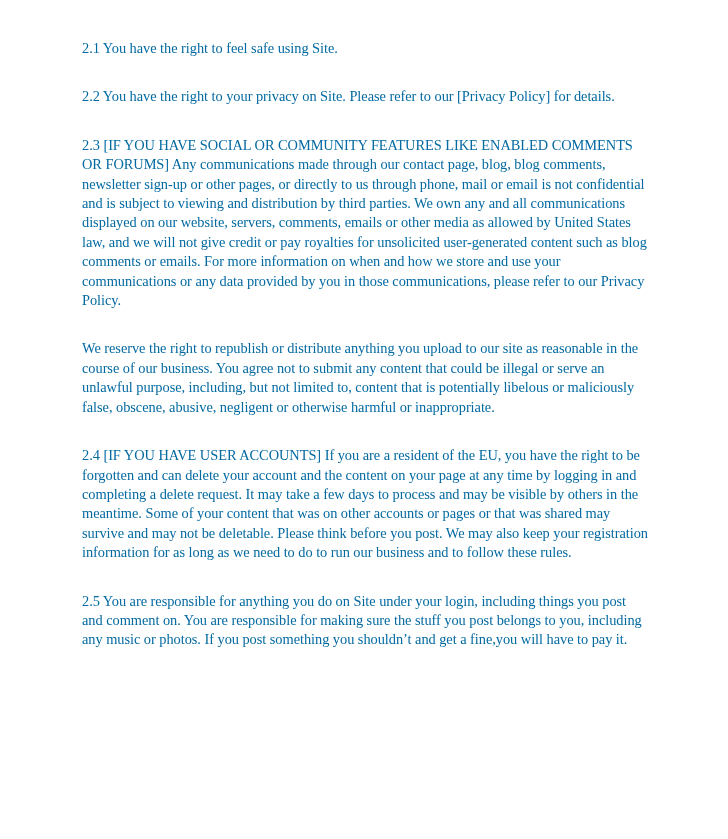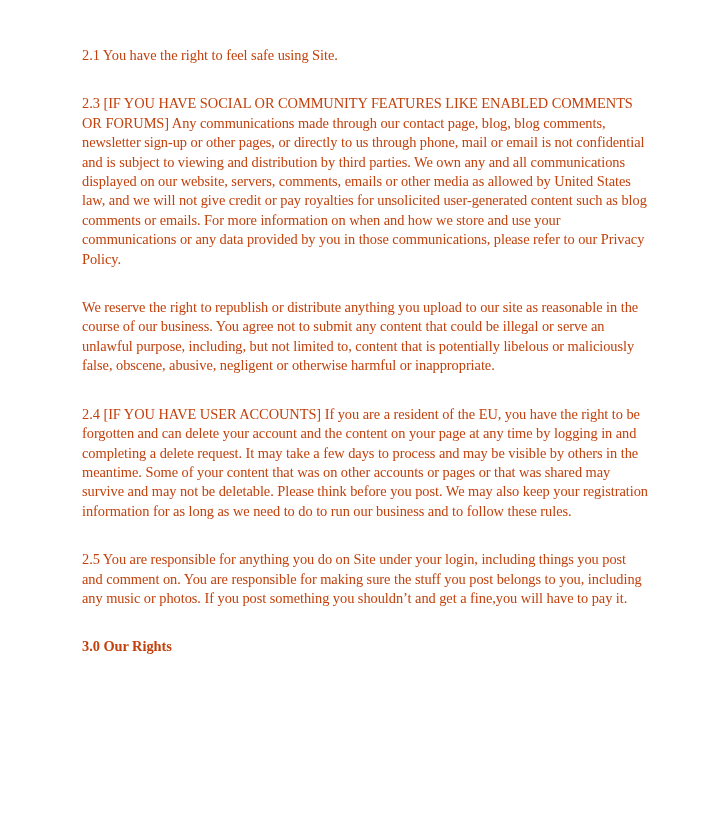--- a/index.html
+++ b/index.html
@@ -9,40 +9,40 @@
     }
     body {
       width: 728px;
       height: 839px;
       overflow: hidden;
       position: relative;
     }
     .doc {
       position: absolute;
       left: 82px;
-      top: 46px;
+      top: 39px;
       width: 566px;
       font-family: "Liberation Serif", "DejaVu Serif", serif;
       font-size: 14.4px;
       line-height: 19.4px;
-      color: #c2410c;
+      color: #0369a1;
       letter-spacing: -0.05px;
     }
     .doc p {
       margin: 0 0 29px 0;
       padding: 0;
     }
     .doc .heading {
       font-weight: bold;
     }
     .doc b { font-weight: normal; }
   </style>
 </head>
 <body>
 
 <div class="doc">
   <p>2.1 You have the right to feel safe using Site.</p>
+  <p>2.2 You have the right to your privacy on Site. Please refer to our [Privacy Policy] for details.</p>
   <p><span>2.3 [IF YOU HAVE SOCIAL OR COMMUNITY FEATURES LIKE ENABLED COMMENTS OR FORUMS] Any communications made through our contact page, blog, blog comments, newsletter sign-up or other pages, or directly to us through phone, mail or email is not confidential and is subject to viewing and distribution by third parties. We own any and all communications displayed on our website, servers, comments, emails or other media as allowed by </span><b>United States</b><span> law, and we will not give credit or pay royalties for unsolicited user-generated content such as blog comments or emails. For more information on when and how we store and use your communications or any data provided by you in those communications, please refer to our Privacy Policy.</span></p>
   <p>We reserve the right to republish or distribute anything you upload to our site as reasonable in the course of our business. You agree not to submit any content that could be illegal or serve an unlawful purpose, including, but not limited to, content that is potentially libelous or maliciously false, obscene, abusive, negligent or otherwise harmful or inappropriate.</p>
   <p>2.4 [IF YOU HAVE USER ACCOUNTS] If you are a resident of the EU, you have the right to be forgotten and can delete your account and the content on your page at any time by logging in and completing a delete request. It may take a few days to process and may be visible by others in the meantime. Some of your content that was on other accounts or pages or that was shared may survive and may not be deletable. Please think before you post. We may also keep your registration information for as long as we need to do to run our business and to follow these rules.</p>
   <p>2.5 You are responsible for anything you do on Site under your login, including things you post and comment on. You are responsible for making sure the stuff you post belongs to you, including any music or photos. If you post something you shouldn’t and get a fine,you will have to pay it.</p>
-  <p class="heading">3.0 Our Rights</p>
 </div>
 
 </body></html>

